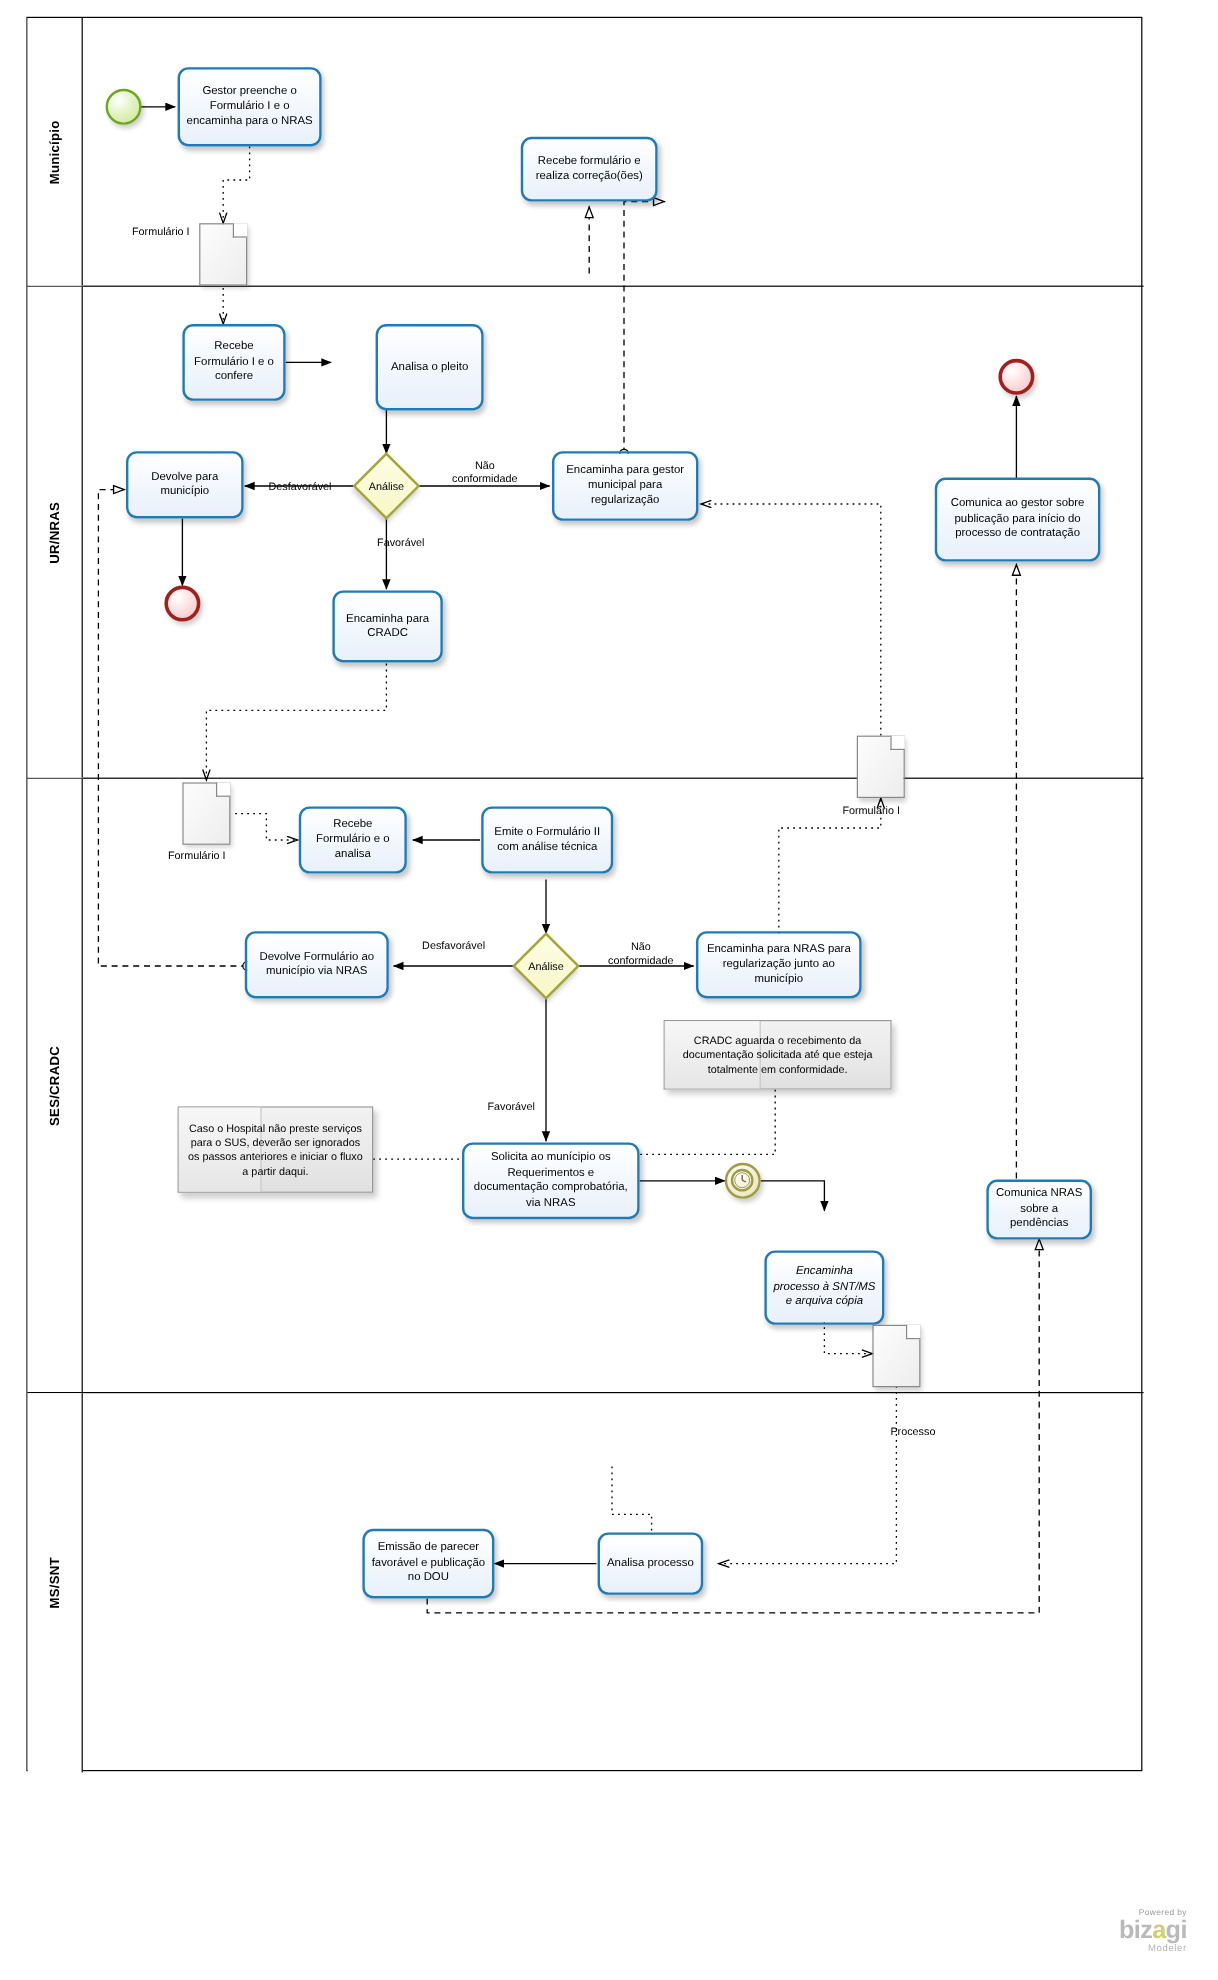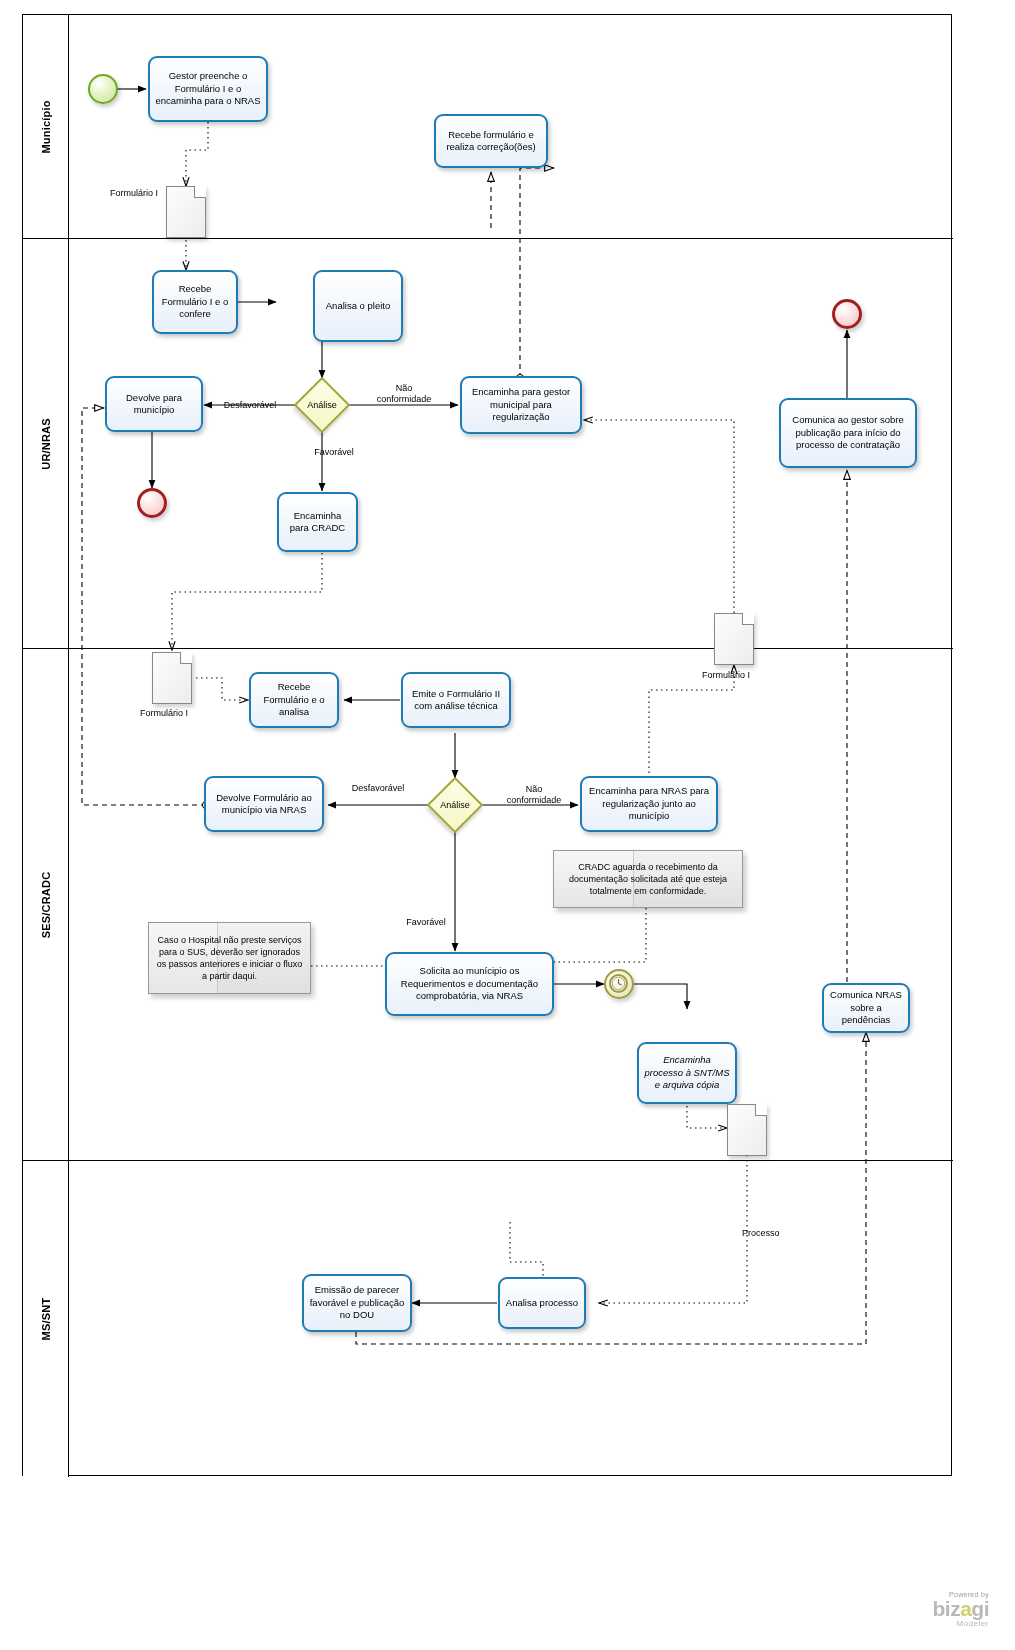--- a/index.html
+++ b/index.html
@@ -352,21 +352,21 @@
   </div>
 
   <div class="task" style="left:105px; top:376px; width:98px; height:56px;">
     <span>Devolve para município</span>
   </div>
 
   <div class="task" style="left:460px; top:376px; width:122px; height:58px;">
     <span>Encaminha para gestor municipal para regularização</span>
   </div>
 
-  <div class="task" style="left:277px; top:492px; width:81px; height:60px;">
+  <div class="task" style="left:277px; top:492px; width:92px; height:60px;">
     <span>Encaminha para CRADC</span>
   </div>
 
   <div class="task" style="left:779px; top:398px; width:138px; height:70px;">
     <span>Comunica ao gestor sobre publicação para início do processo de contratação</span>
   </div>
 
   <div class="task" style="left:249px; top:672px; width:90px; height:56px;">
     <span>Recebe Formulário e o analisa</span>
   </div>
@@ -376,21 +376,21 @@
   </div>
 
   <div class="task" style="left:204px; top:776px; width:120px; height:56px;justify-content:center;">
     <span>Devolve Formulário ao município via NRAS</span>
   </div>
 
   <div class="task" style="left:580px; top:776px; width:138px; height:56px;">
     <span>Encaminha para NRAS para regularização junto ao município</span>
   </div>
 
-  <div class="task" style="left:385px; top:952px; width:169px; height:64px;">
+  <div class="task" style="left:385px; top:952px; width:148px; height:64px;">
     <span>Solicita ao munícipio os Requerimentos e documentação comprobatória, via NRAS</span>
   </div>
 
   <div class="task" style="left:637px; top:1042px; width:100px; height:62px;font-style:italic;">
     <span>Encaminha processo  à SNT/MS e arquiva cópia</span>
   </div>
 
   <div class="task" style="left:822px; top:983px; width:88px; height:50px;">
     <span>Comunica NRAS sobre a pendências</span>
   </div>
@@ -424,21 +424,21 @@
   <div class="dataobj-label" style="left:140px; top:708px;">Formulário I</div>
 
   <div class="dataobj" style="left:714px; top:613px;">
     <div class="fold"></div>
   </div>
   <div class="dataobj-label" style="left:702px; top:670px;">Formulário I</div>
 
   <div class="dataobj" style="left:727px; top:1104px;">
     <div class="fold"></div>
   </div>
-  <div class="dataobj-label" style="left:718px; top:1228px;padding-left:24px;">Processo</div>
+  <div class="dataobj-label" style="left:718px; top:1188px;padding-left:24px;">Processo</div>
 
   <div class="note" style="left:553px; top:850px; width:190px; height:58px;">
     <span>CRADC aguarda o recebimento da documentação solicitada até que esteja totalmente em conformidade.</span>
   </div>
 
   <div class="note" style="left:148px; top:922px; width:163px; height:72px;">
     <span>Caso o Hospital  não preste serviços para o SUS, deverão ser ignorados os passos anteriores e iniciar o fluxo a partir daqui.</span>
   </div>
 
 

